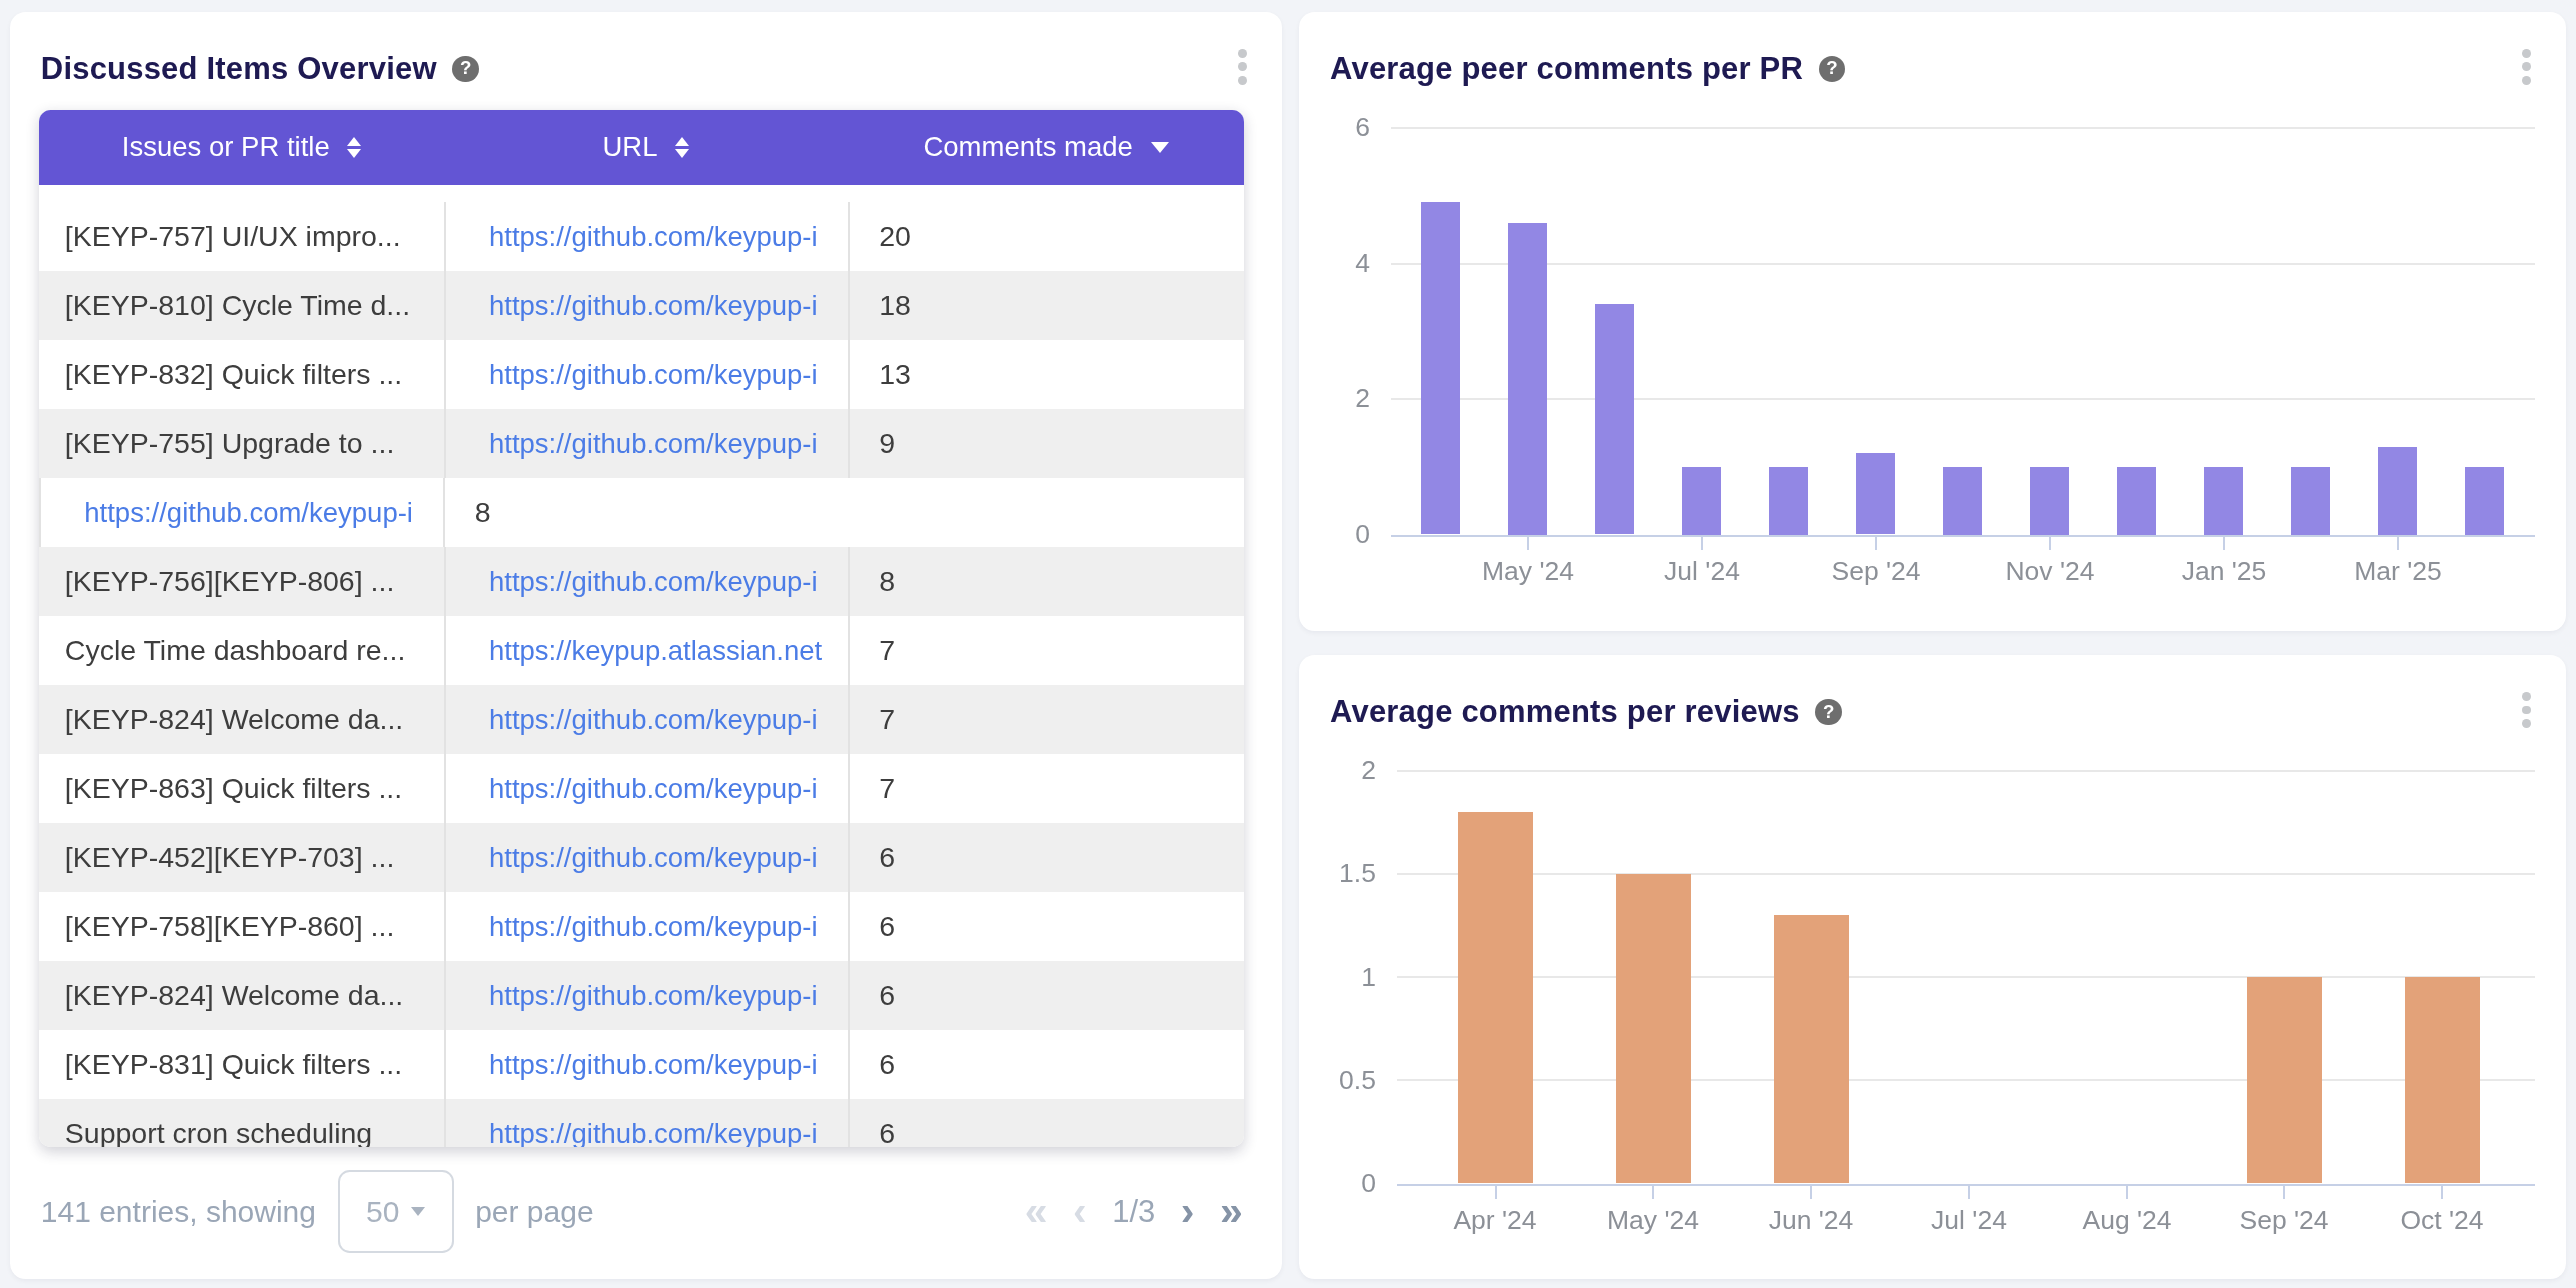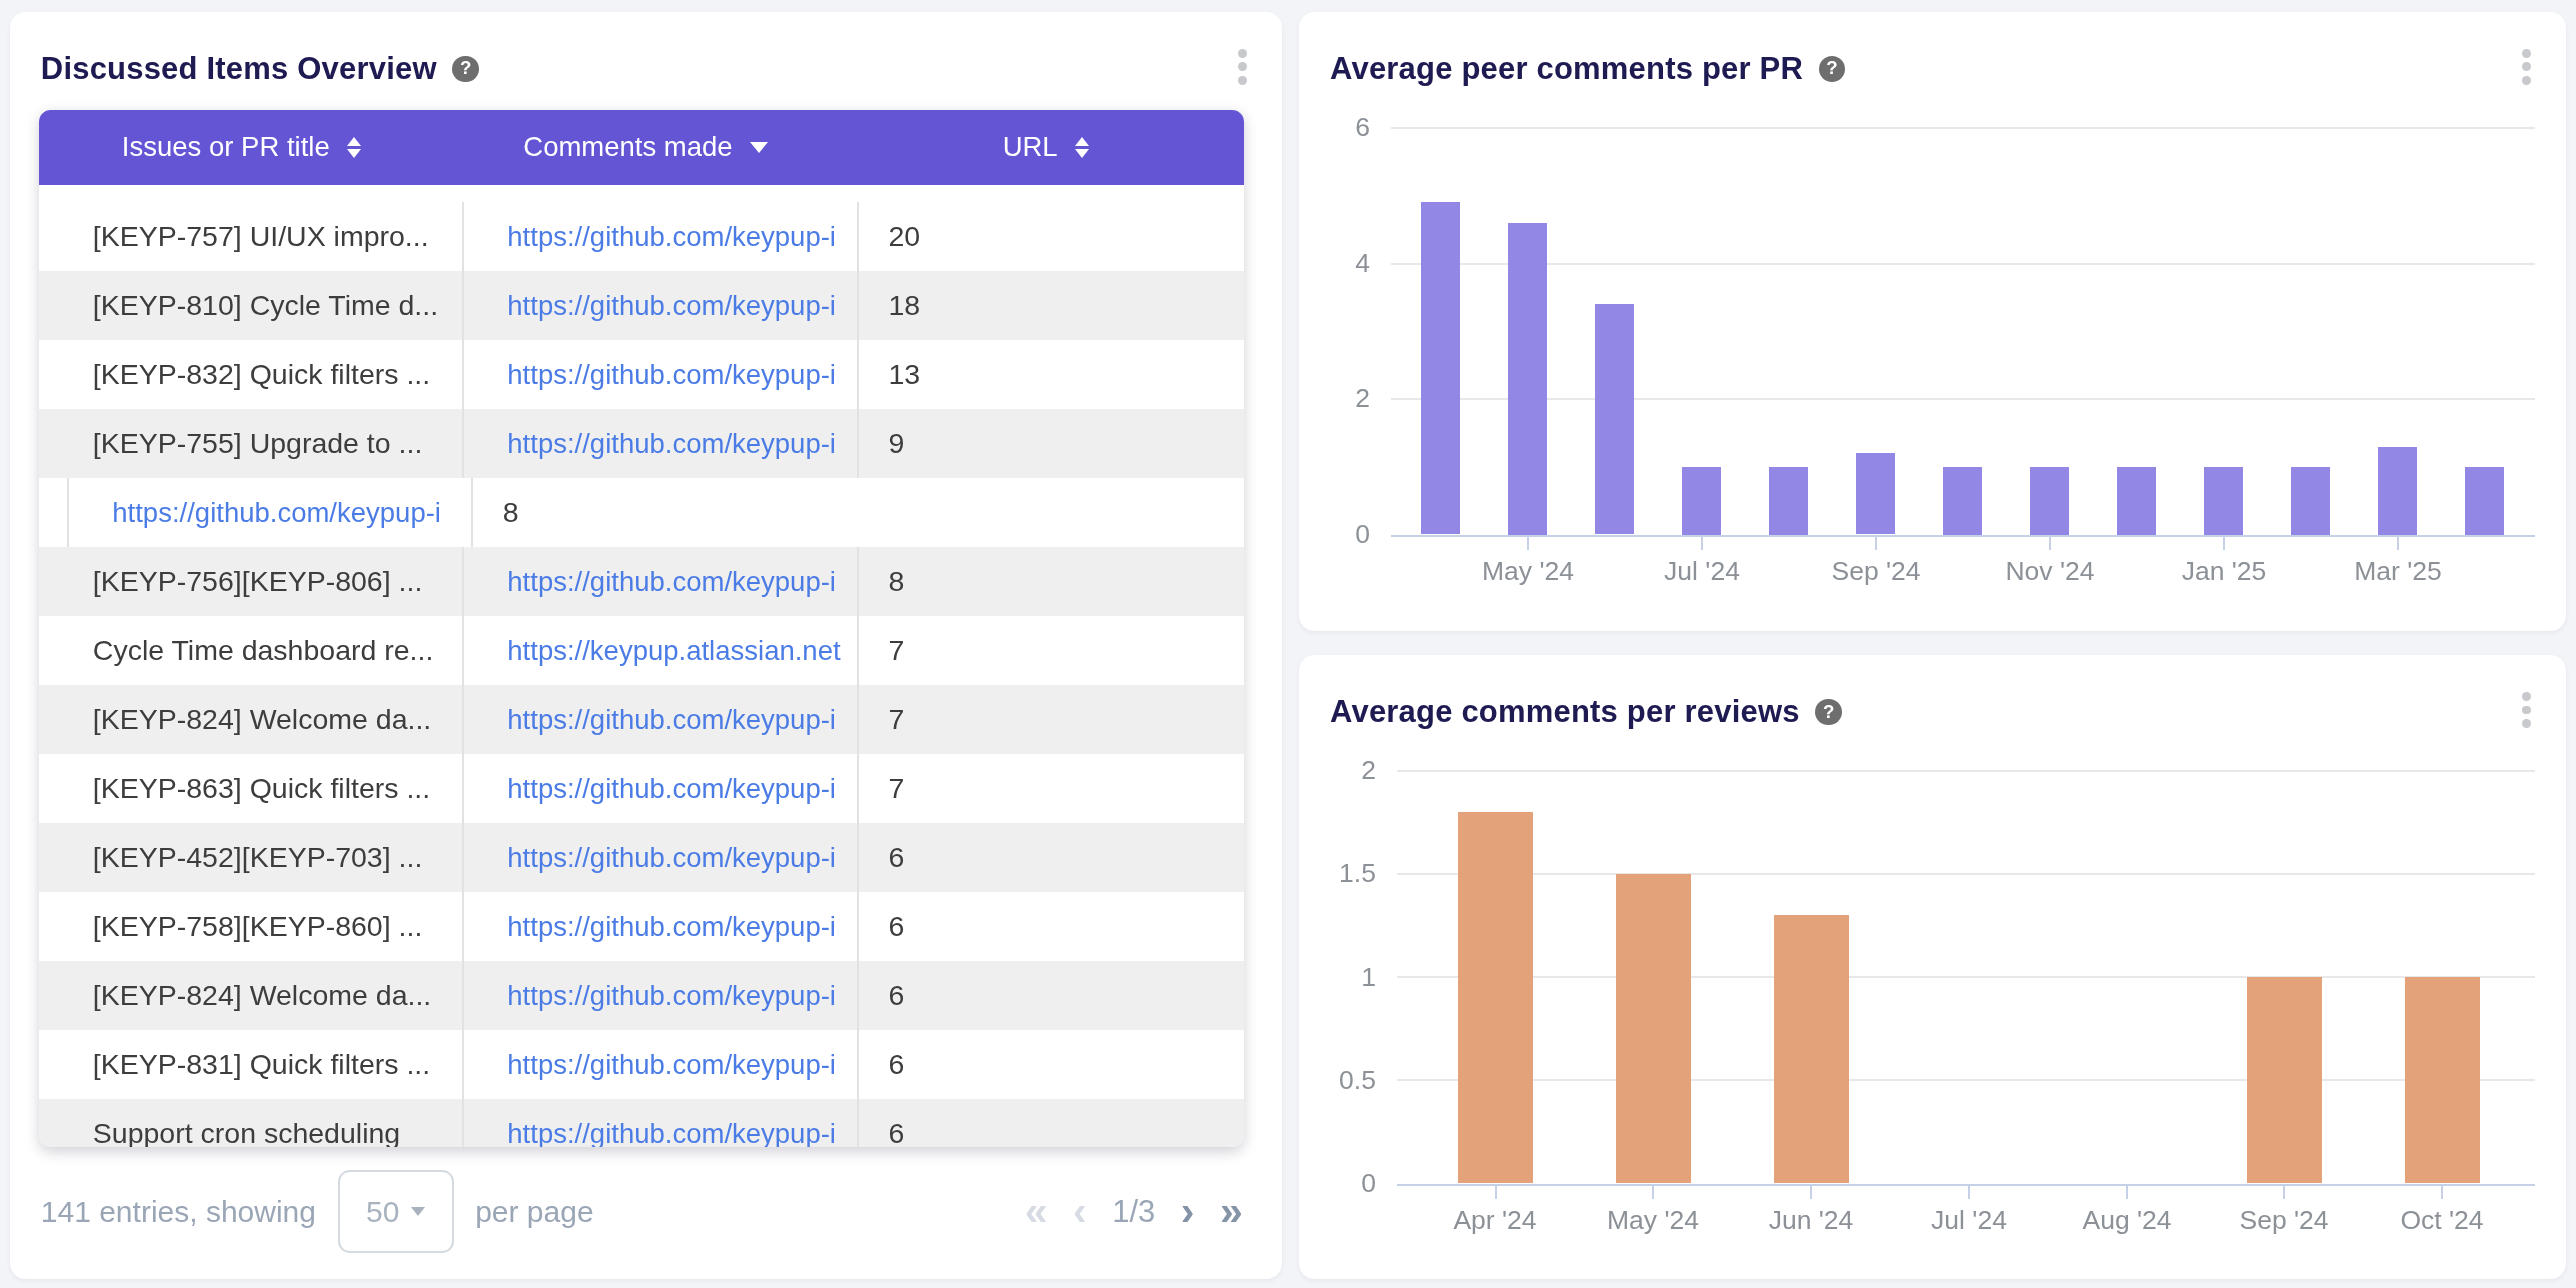--- a/index.html
+++ b/index.html
@@ -29,21 +29,21 @@
   .th:nth-child(2){ width:404px; }
   .th:nth-child(3){ width:397px; }
   .tri-up   { width:0;height:0;border-left:7.9px solid transparent;border-right:7.9px solid transparent;
               border-bottom:9.8px solid #fff; }
   .tri-down { width:0;height:0;border-left:7.9px solid transparent;border-right:7.9px solid transparent;
               border-top:9.8px solid #fff; }
   .sort-both { display:flex; flex-direction:column; gap:2.9px; }
   .tri-down-lg { width:0;height:0;border-left:9.8px solid transparent;border-right:9.8px solid transparent;
                  border-top:11.8px solid #fff; }
   #spacer { height:17.7px; }
-  .row { display:flex; height:69px;padding-left:28px; }
+  .row { display:flex; height:69px; }
   .row.stripe { background:#efefef; }
   .cell { display:flex; align-items:center; font-size:28.5px; color:#3d3d3d; overflow:hidden; white-space:nowrap; }
   .cell.c1 { width:405px; padding-left:25.5px; }
   .cell.c2 { width:404px; padding-left:43px; border-left:2px solid #e2e2e2; }
   .cell.c3 { width:397px; padding-left:29.5px; border-left:2px solid #e2e2e2; }
   .url { color:#4b7ce6; font-size:27.5px; text-decoration:none; cursor:pointer; }
 
   
   #table-footer { position:absolute; left:31px; top:1151px; height:98px; display:flex;
                   align-items:center; gap:21.6px; color:#9aa6b6; font-size:30px;justify-content:center; }
@@ -85,29 +85,29 @@
   <div id="table-wrap">
     <div id="table-head">
       <div class="th">
         <span>Issues or PR title</span>
         <span class="sort-both">
             <i class="tri-up"></i>
             <i class="tri-down"></i>
           </span>
       </div>
       <div class="th">
-        <span>Comments made</span>
-        <span class="tri-down-lg"></span>
-      </div>
-      <div class="th">
         <span>URL</span>
         <span class="sort-both">
             <i class="tri-up"></i>
             <i class="tri-down"></i>
           </span>
+      </div>
+      <div class="th">
+        <span>Comments made</span>
+        <span class="tri-down-lg"></span>
       </div>
     </div>
     <div id="spacer"></div>
     <div id="table-body">
         <div class="row">
           <div class="cell c1">[KEYP-757] UI/UX impro...</div>
           <div class="cell c2">
             <span class="url">https://github.com/keypup-i</span>
           </div>
           <div class="cell c3">20</div>

